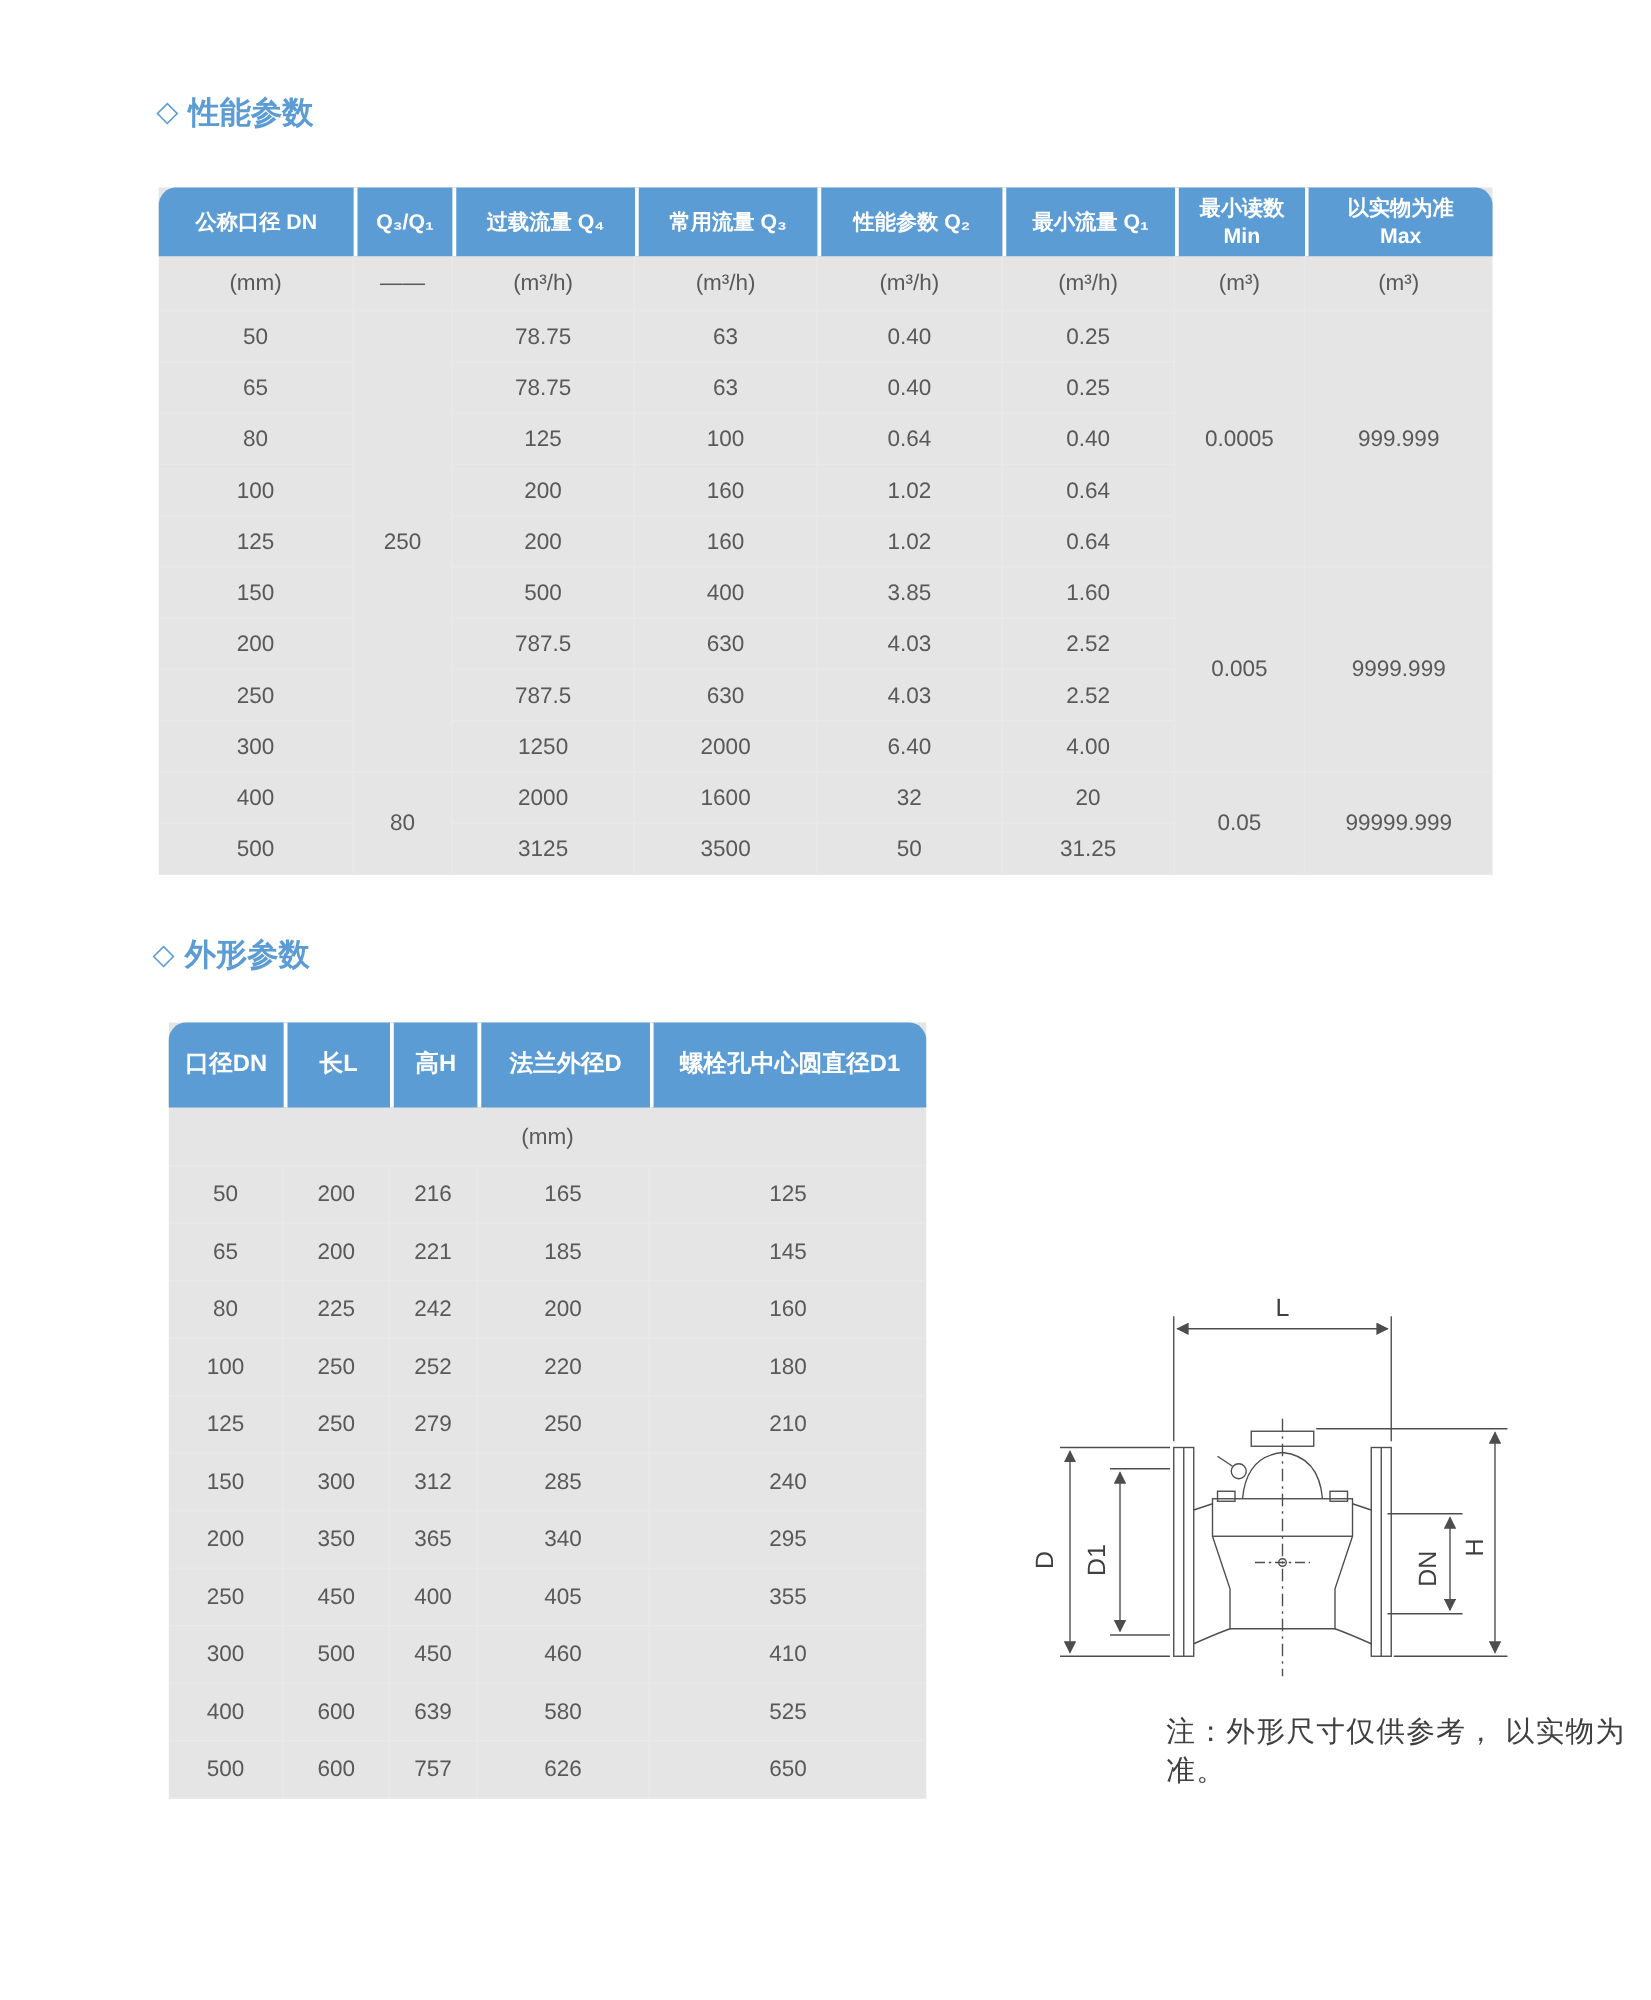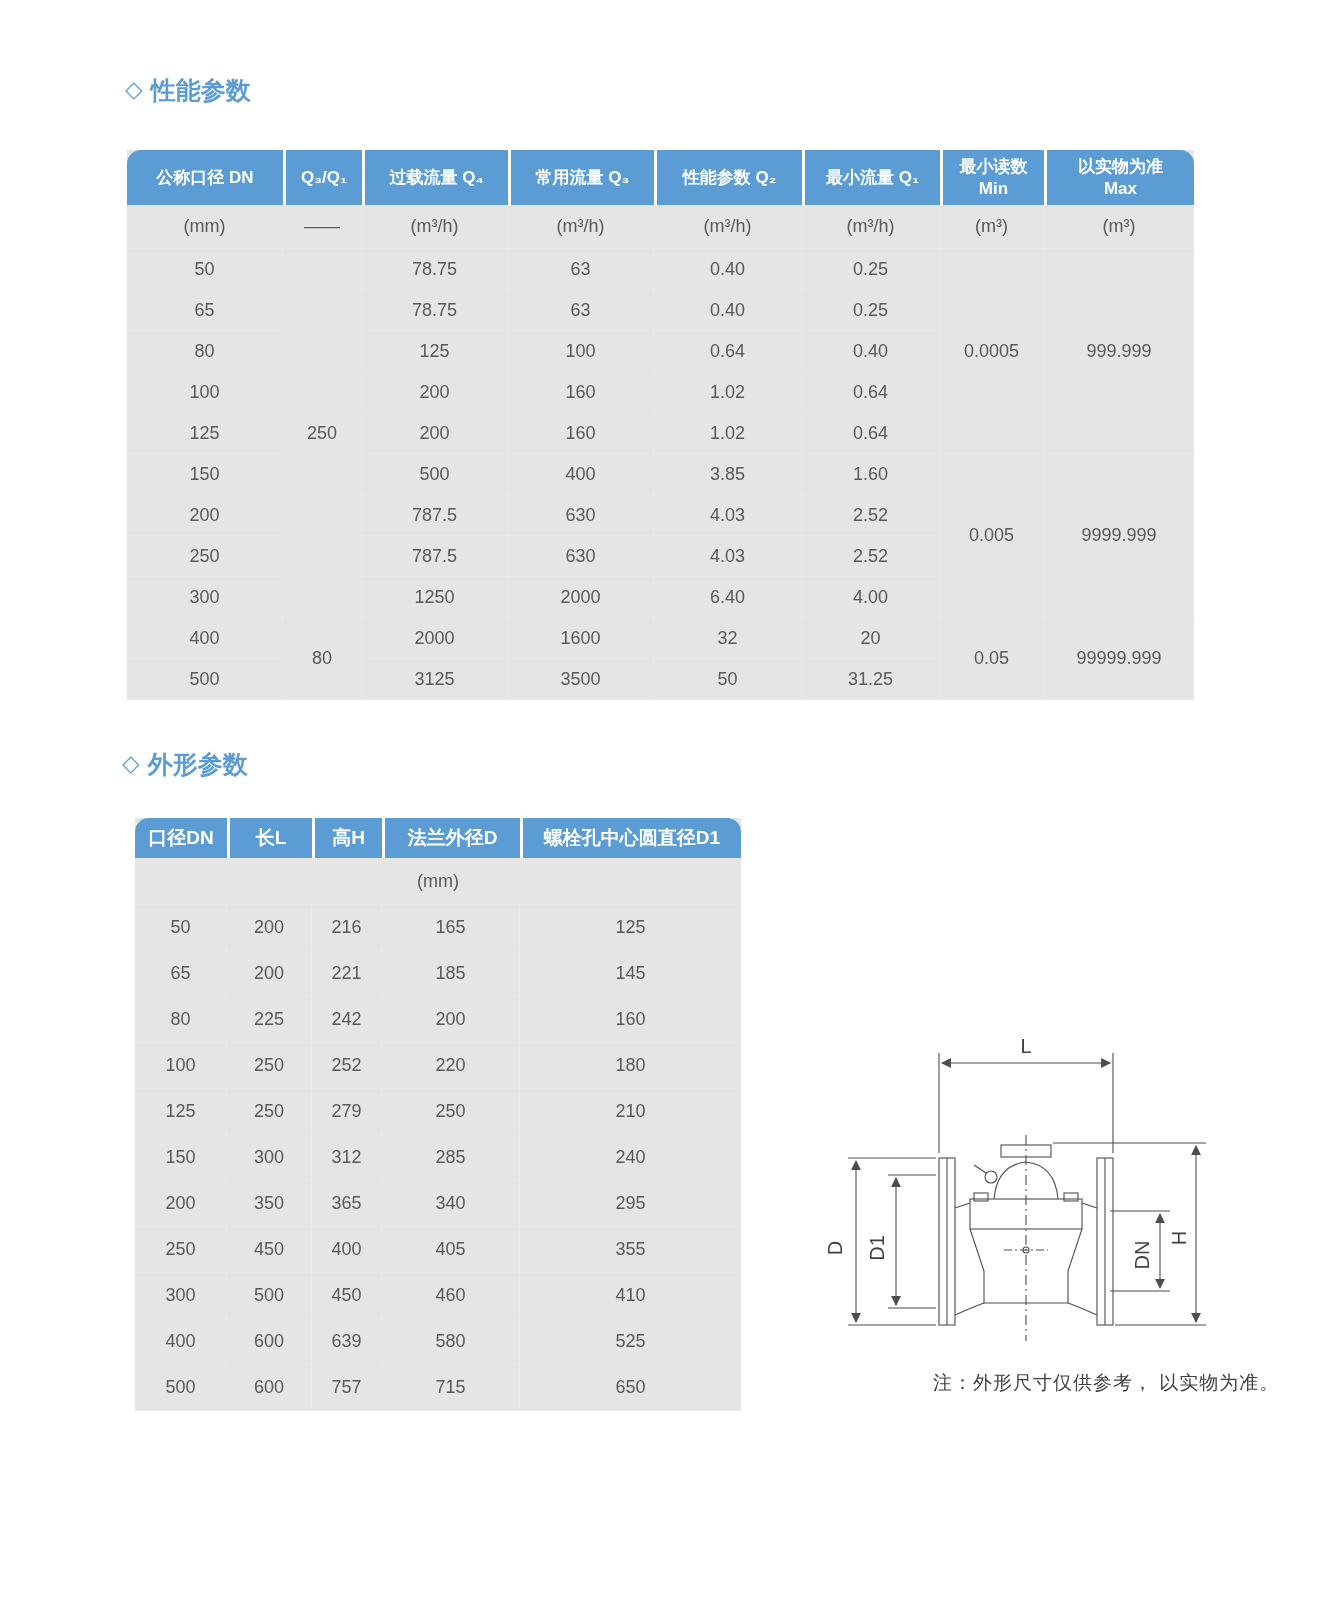--- a/index.html
+++ b/index.html
@@ -18,25 +18,25 @@
      border-bottom:1px solid #e9e9e9;border-right:1px solid #e9e9e9;}
   td.colend{border-right:none;}
   
   .perf{left:127px;top:150px;width:1067px;}
   .perf th{height:55px;font-size:17px;}
   .perf td{font-size:18px;}
   .perf tr.units td{height:43px;}
   .perf tr.r td{height:40px;}
   
   .dim{left:135px;top:818px;width:606px;}
-  .dim th{height:40px;font-size:19px;}
+  .dim th{height:68px;font-size:19px;}
   .dim td{font-size:18px;}
   .dim tr.units td{height:46px;}
   .dim tr.r td{height:45px;}
-  .note{position:absolute;left:933px;top:1370px;font-size:19px;color:#3f3f3f;letter-spacing:1px;}
+  .note{position:absolute;left:933px;top:1370px;font-size:23px;color:#3f3f3f;letter-spacing:1px;}
   .drawing{position:absolute;left:798px;top:1003px;width:430px;height:345px;}
 </style>
 </head>
 <body>
 
 <div class="page">
 
   <div class="sec-title" style="left:125px;top:78px;">
     <span class="diamond">◇</span>
     <span>性能参数</span>
@@ -259,21 +259,21 @@
         <td>400</td>
         <td>600</td>
         <td>639</td>
         <td>580</td>
         <td class="colend">525</td>
       </tr>
       <tr class="r">
         <td>500</td>
         <td>600</td>
         <td>757</td>
-        <td>715</td>
+        <td>626</td>
         <td class="colend">650</td>
       </tr>
     </tbody>
   </table>
 
   <svg class="drawing" viewBox="0 0 430 345">
     <defs>
       <marker id="arr" viewBox="0 0 10 10" refX="9" refY="5" markerWidth="9" markerHeight="9" orient="auto-start-reverse">
         <path d="M0,0 L10,5 L0,10 z" fill="#4d4d4d"></path>
       </marker>

